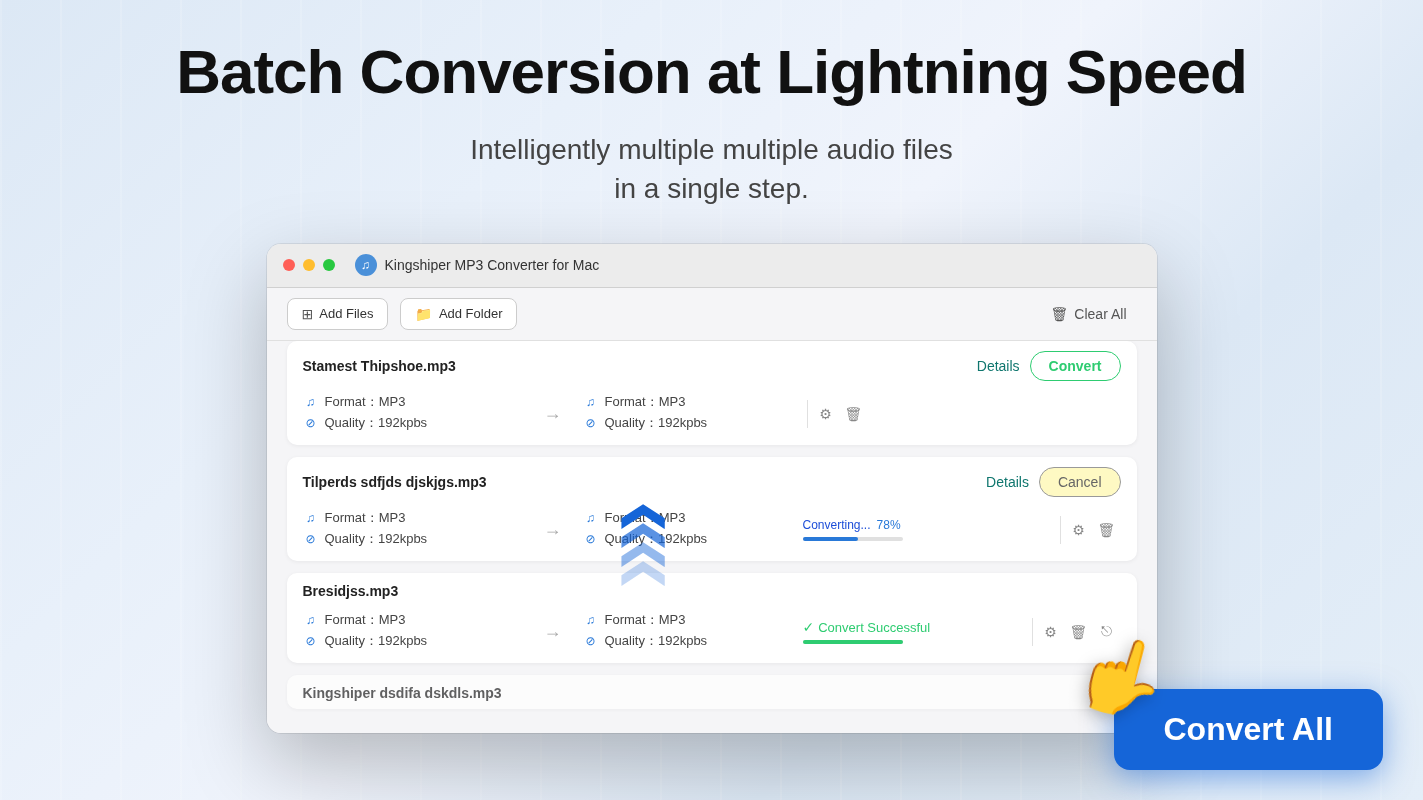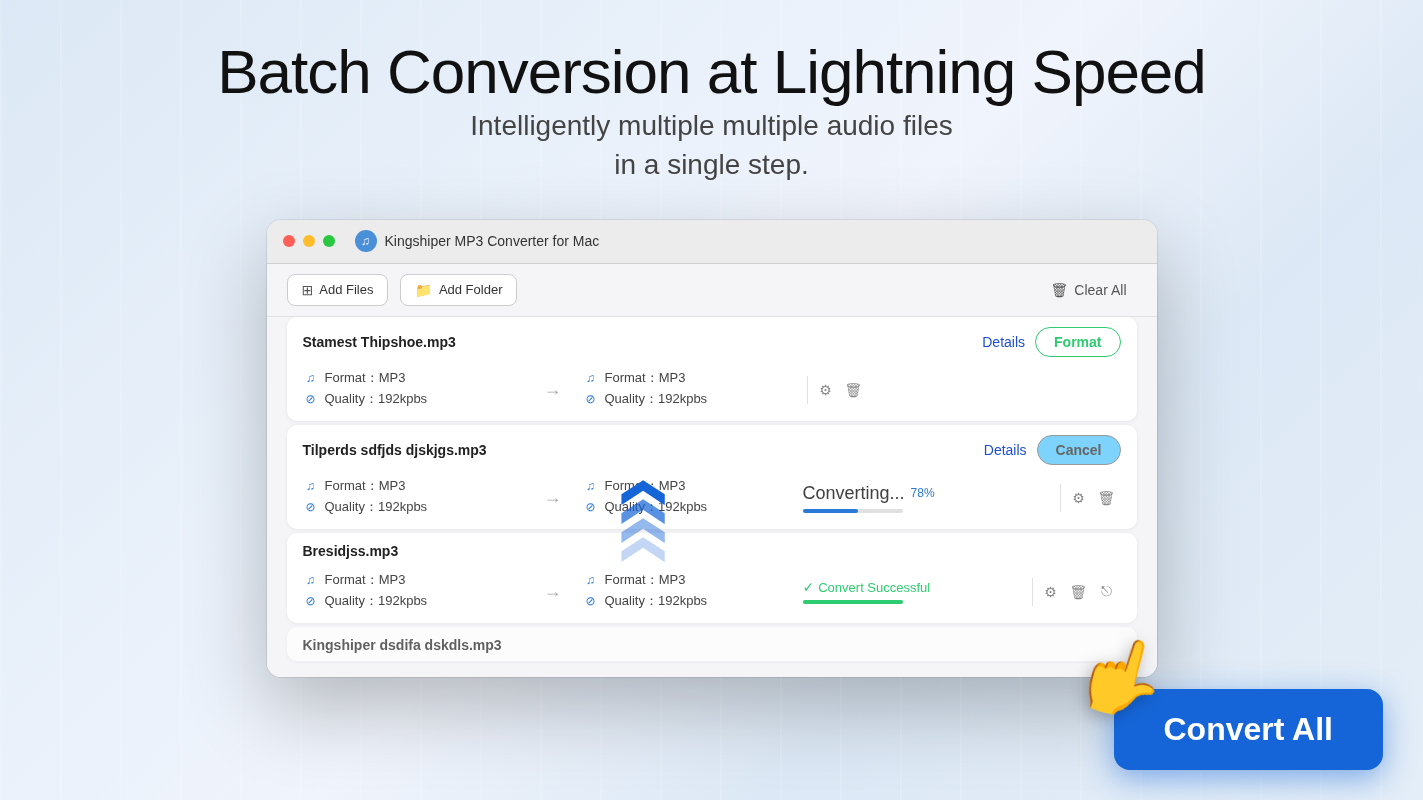--- a/index.html
+++ b/index.html
@@ -32,24 +32,24 @@
 
     .header-section {
       text-align: center;
       padding: 38px 20px 30px;
       position: relative;
       z-index: 2;
     }
 
     .main-title {
       font-size: 62px;
-      font-weight: 400;
+      font-weight: 700;
       color: #111;
       line-height: 1.1;
-      margin-bottom: 0;
+      margin-bottom: 24px;
       letter-spacing: -1px;
     }
 
     .subtitle {
       font-size: 28px;
       color: #444;
       font-weight: 400;
       line-height: 1.4;
     }
 
@@ -159,21 +159,21 @@
       background: #f5f5f7;
       padding: 0 20px 12px;
       max-height: 500px;
       overflow: hidden;
     }
 
     
     .file-item {
       background: white;
       border-radius: 10px;
-      margin-bottom: 4px;
+      margin-bottom: 12px;
       overflow: hidden;
       box-shadow: 0 1px 4px rgba(0,0,0,0.06);
     }
 
     .file-header {
       display: flex;
       align-items: center;
       justify-content: space-between;
       padding: 10px 16px 8px;
     }
@@ -185,44 +185,44 @@
     }
 
     .file-actions {
       display: flex;
       align-items: center;
       gap: 10px;
     }
 
     .details-link {
       font-size: 14px;
-      color: #1d4ed8;
+      color: #0f766e;
       cursor: pointer;
       font-weight: 500;
     }
 
     .convert-btn {
       padding: 6px 18px;
       background: white;
       border: 1.5px solid #2ecc71;
       border-radius: 20px;
       color: #2ecc71;
       font-size: 14px;
       font-weight: 600;
       cursor: pointer;
     }
 
     .cancel-btn {
       padding: 6px 18px;
-      background: #7dd3fc;
+      background: #fef9c3;
       border: 1.5px solid #999;
       border-radius: 20px;
       color: #666;
       font-size: 14px;
-      font-weight: 700;
+      font-weight: 400;
       cursor: pointer;
     }
 
     .file-details-row {
       display: flex;
       align-items: center;
       padding: 4px 16px 10px;
       gap: 0;
     }
 
@@ -271,22 +271,22 @@
       align-items: center;
       gap: 8px;
     }
 
     .status-pending {
       font-size: 13px;
       color: #888;
     }
 
     .status-converting {
-      font-size: 18px;
-      color: #404040;
+      font-size: 12px;
+      color: #1d4ed8;
       font-weight: 500;
     }
 
     .status-success {
       font-size: 13px;
       color: #2ecc71;
       font-weight: 500;
       display: flex;
       align-items: center;
       gap: 4px;
@@ -416,21 +416,21 @@
       </div>
     </div>
 
     <div class="file-list">
 
       <div class="file-item">
         <div class="file-header">
           <span class="file-name">Stamest Thipshoe.mp3</span>
           <div class="file-actions">
             <span class="details-link">Details</span>
-            <button class="convert-btn">Format</button>
+            <button class="convert-btn">Convert</button>
           </div>
         </div>
         <div class="file-details-row">
           <div class="format-col">
             <div class="format-item">
               <span class="format-icon">♫</span>
               <span>Format：MP3</span>
             </div>
             <div class="format-item">
               <span class="format-icon">⊘</span>

